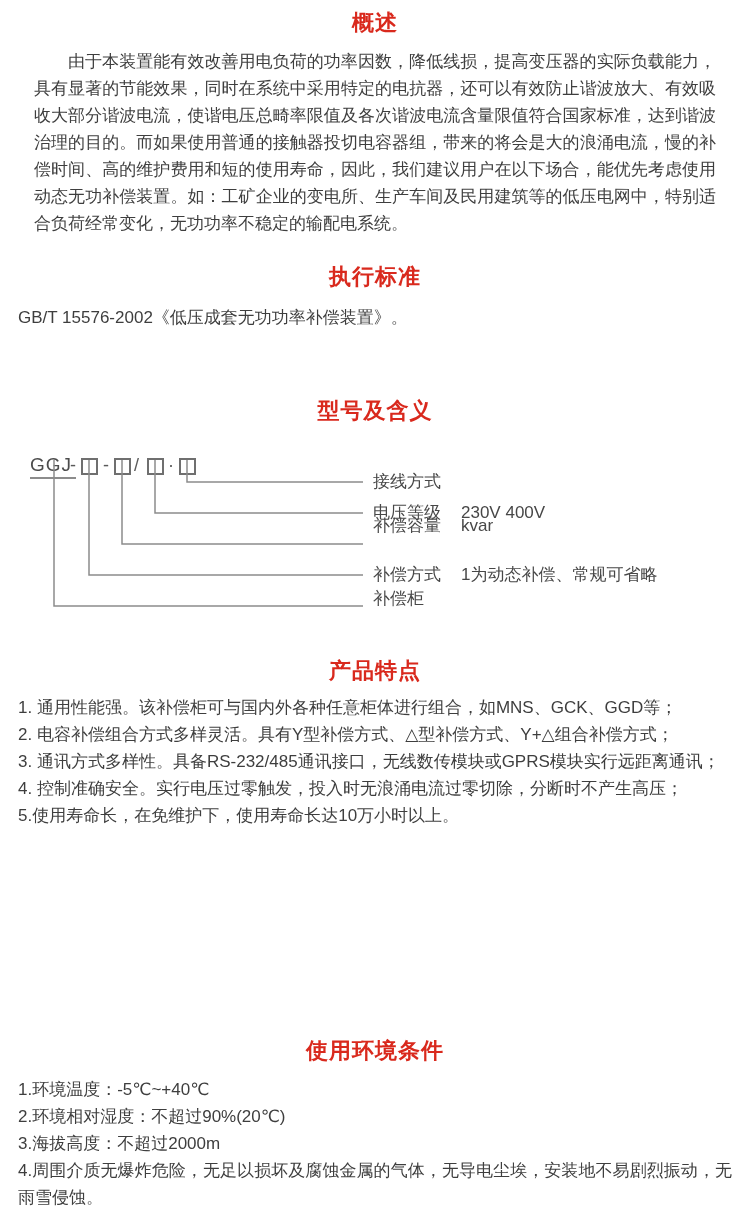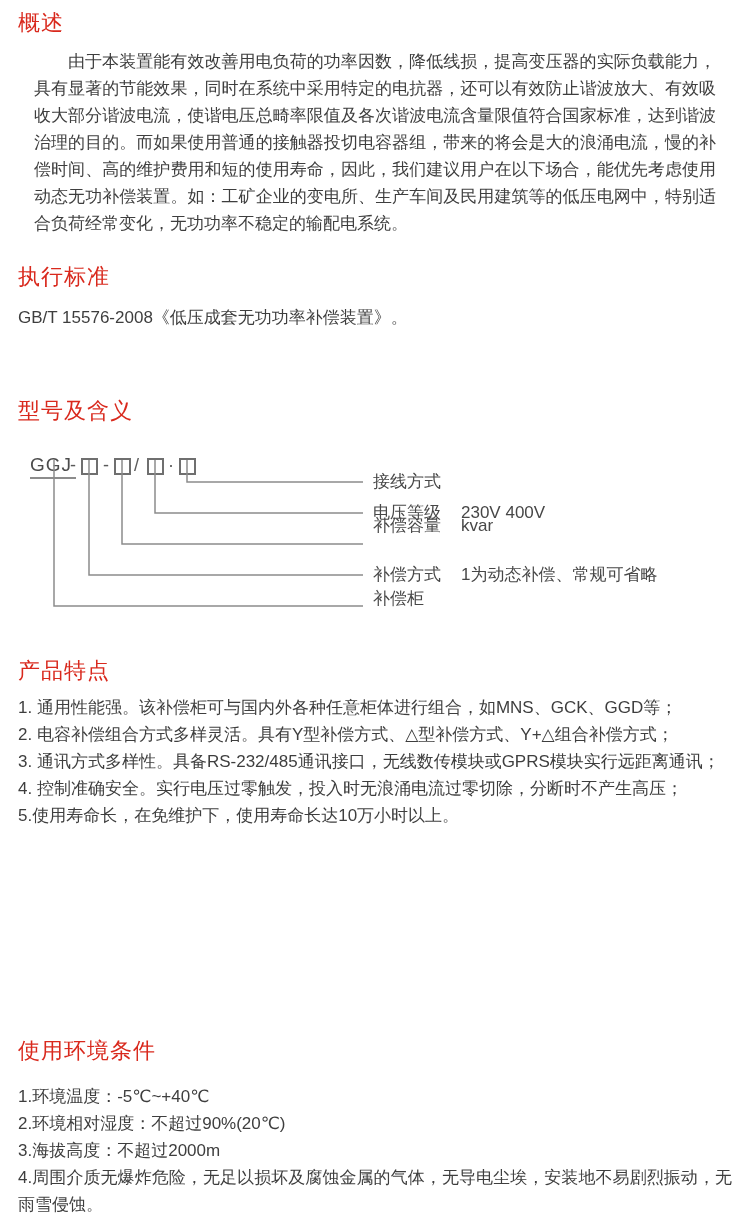--- a/index.html
+++ b/index.html
@@ -4,27 +4,27 @@
 <style>
   html,body{margin:0;padding:0;background:#ffffff;}
   body{
     width:750px;height:1230px;position:relative;overflow:hidden;
     font-family:"Liberation Sans","DejaVu Sans",sans-serif;
     color:#3e3e3e;font-size:17px;line-height:27px;
   }
   .sec{position:absolute;left:18px;width:714px;}
   h2.hd{
     margin:0;color:#d9291d;font-size:22px;line-height:30px;
-    font-weight:normal;letter-spacing:1px;
+    font-weight:bold;letter-spacing:1px;text-align:center;
   }
   .para{margin:10px 16px 0;text-indent:2em;text-align:justify;}
   .plain{margin:12px 0 0;}
   .feat-list{margin:8px 0 0;}
   .feat-item,.env-item{margin:0;text-align:justify;}
-  .env-list{margin:17px 0 0;}
+  .env-list{margin:10px 0 0;}
 
   
   .diagram{position:relative;margin-top:10px;height:205px;}
   .model-row{position:absolute;left:0;top:0;height:26px;width:360px;color:#4c4c4c;margin-top:18px;}
   .model-prefix{position:absolute;left:12px;top:0;font-size:19px;line-height:22px;letter-spacing:1px;}
   .model-underline{position:absolute;left:12px;top:23px;width:46px;height:2px;background:#8c8c8c;}
   .m-sep{position:absolute;top:0;font-size:18px;line-height:22px;color:#5a5a5a;}
   .m-box{position:absolute;top:4px;width:13px;height:13px;border:2px solid #6f6f6f;background:#fff;}
   .lines-svg{position:absolute;left:0;top:24px;}
   .diag-row{position:absolute;left:355px;display:flex;line-height:26px;white-space:nowrap;}
@@ -34,21 +34,21 @@
 </head>
 <body>
 
 <div class="sec" style="top:8px">
   <h2 class="hd">概述</h2>
   <p class="para">由于本装置能有效改善用电负荷的功率因数，降低线损，提高变压器的实际负载能力，具有显著的节能效果，同时在系统中采用特定的电抗器，还可以有效防止谐波放大、有效吸收大部分谐波电流，使谐电压总畸率限值及各次谐波电流含量限值符合国家标准，达到谐波治理的目的。而如果使用普通的接触器投切电容器组，带来的将会是大的浪涌电流，慢的补偿时间、高的维护费用和短的使用寿命，因此，我们建议用户在以下场合，能优先考虑使用动态无功补偿装置。如：工矿企业的变电所、生产车间及民用建筑等的低压电网中，特别适合负荷经常变化，无功功率不稳定的输配电系统。</p>
 </div>
 
 <div class="sec" style="top:262px">
   <h2 class="hd">执行标准</h2>
-  <p class="plain">GB/T 15576-2008《低压成套无功功率补偿装置》。</p>
+  <p class="plain">GB/T 15576-2002《低压成套无功功率补偿装置》。</p>
 </div>
 
 <div class="sec" style="top:396px">
   <h2 class="hd">型号及含义</h2>
   <div class="diagram">
 
     <div class="model-row">
       <span class="model-prefix">GGJ</span>
       <span class="model-underline"></span>
       <span class="m-sep" style="left:52px">-</span>

